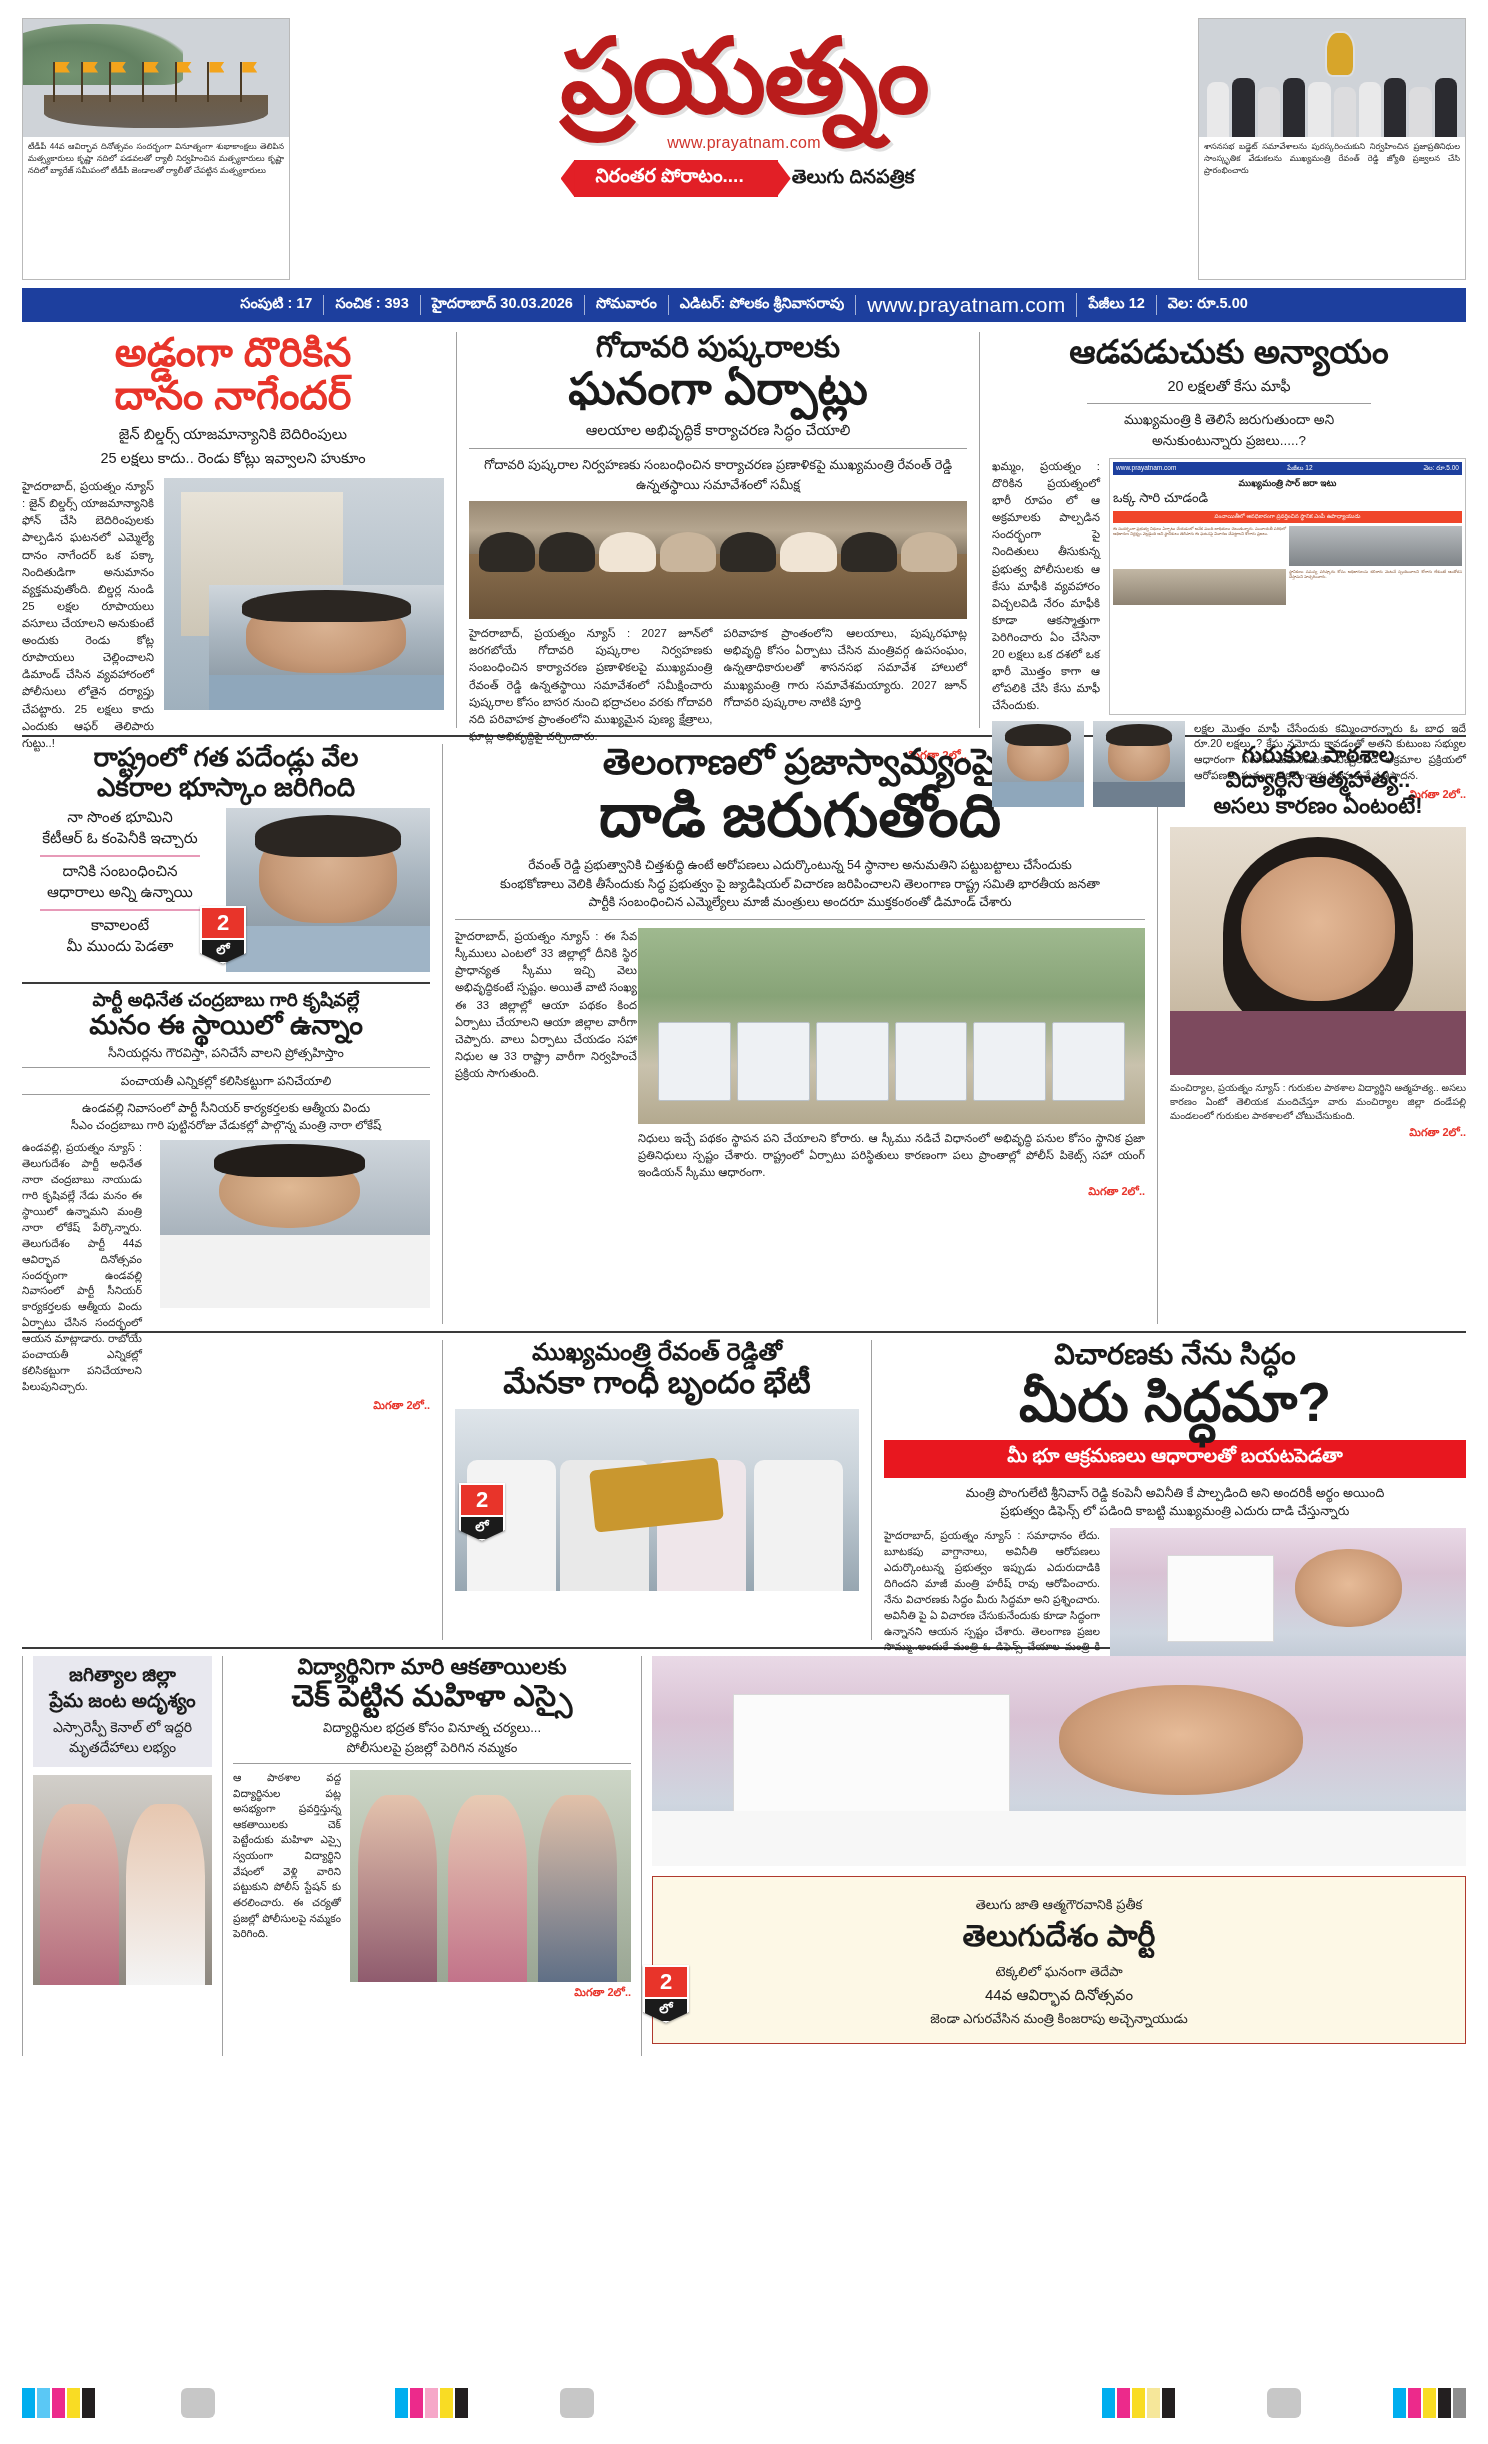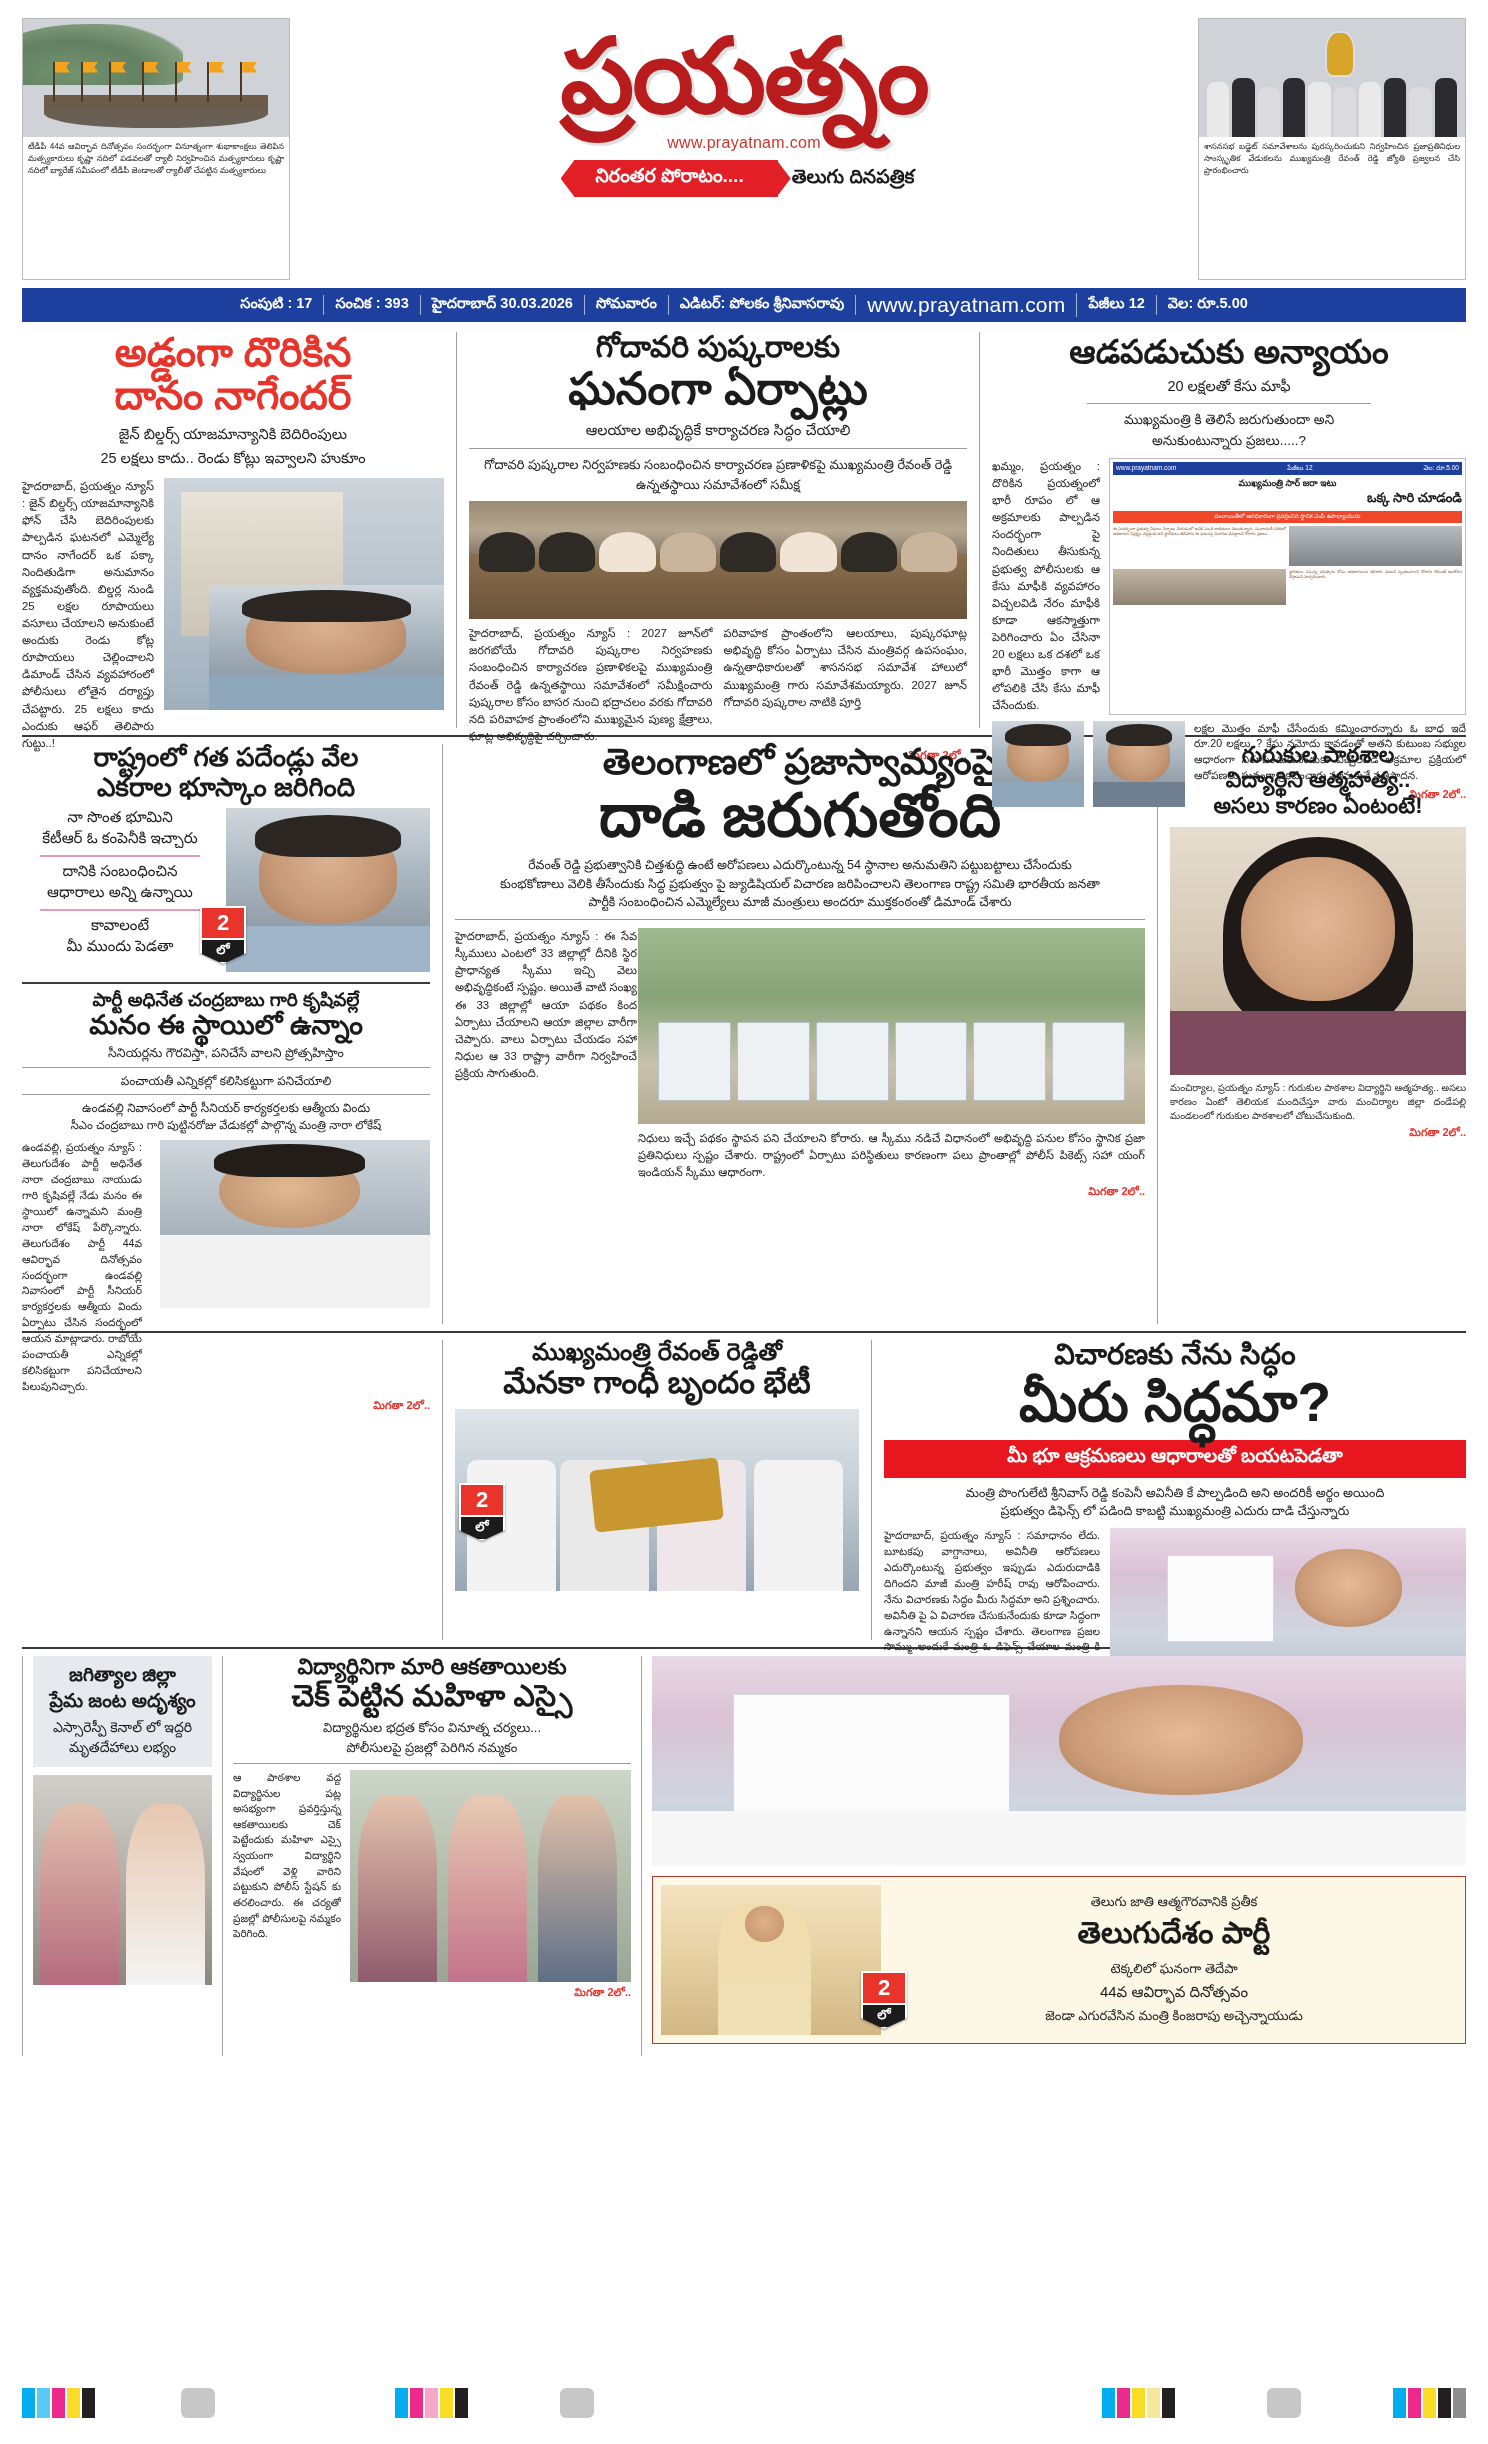--- a/index.html
+++ b/index.html
@@ -193,21 +193,21 @@
   .sec4 { display:flex; margin-top: 6px; height: 400px; }
   .s4-a { width: 262px; padding-right: 10px;}
   .s4-b { width: 200px; padding: 0 10px; border-left:1px solid #a0a0a0;}
   .s4-c { width: 420px; padding: 0 10px; border-left:1px solid #a0a0a0; border-right:1px solid #a0a0a0;}
   .s4-d { flex:1; padding-left: 10px;}
 
   .pinkbox{ background:#c2348e; color:#fff; font-weight:700; text-align:center;
     font-size: 23px; line-height:1.22; padding: 10px 6px 12px;}
   .greybox{ background:#e8e8ef; text-align:center; padding: 8px 6px;}
 
-  .tdp-ad{ border:1px solid #b03a2e; background:#fdf8e6; display:flex; gap:10px; padding:8px; height:168px;}
+  .tdp-ad{ border:1px solid #b03a2e; background:#fdf8e6; display:flex; gap:0; padding:20px; height:168px;flex-direction:column;}
   .tdp-photo{ width: 220px; flex:none; position:relative; overflow:hidden;}
   .tdp-txt{ flex:1; text-align:center; display:flex; flex-direction:column; justify-content:center; gap:4px; position:relative;}
 
   .regbar{ position:absolute; left:22px; right:22px; bottom:26px; display:flex; align-items:center; gap:0;}
   .swgrp{ display:flex; gap:2px;}
   .swgrp i{ display:block; width:13px; height:30px;}
   .greyblob{ width:34px; height:30px; background:#c7c7c7; border-radius:6px;}
   .spacer{ flex:1; }
 </style>
 </head>
@@ -329,21 +329,21 @@
 
       <div style="display:flex; gap:9px; margin-top:7px;">
         <div class="body" style="width:108px">ఖ‌మ్మం, ప్రయత్నం : దొరికిన ప్రయత్నంలో భారీ రూపం లో ఆ అక్రమాలకు పాల్పడిన సందర్భంగా పై నిందితులు తీసుకున్న ప్రభుత్వ పోలీసులకు ఆ కేసు మాఫీకి వ్యవహారం విచ్చలవిడి నేరం మాఫీకి కూడా ఆకస్మాత్తుగా పెరిగించారు ఏం చేసినా 20 లక్షలు ఒక దశలో ఒక భారీ మొత్తం కాగా ఆ లోపలికి చేసి కేసు మాఫీ చేసేందుకు.</div>
         <div style="flex:1; border:1px solid #bdbdbd; padding:3px; background:#fff;">
           <div style="background:#1d3f9e; color:#fff; font-size:6.5px; padding:2px 3px; display:flex; justify-content:space-between;">
             <span>www.prayatnam.com</span>
             <span>పేజీలు 12</span>
             <span>వెల: రూ.5.00</span>
           </div>
           <div style="text-align:center;font-weight:700;font-size:9px;margin-top:3px">ముఖ్యమంత్రి సార్ జరా ఇటు</div>
-          <div style="text-align:right;font-weight:700;font-size:13px;">ఒక్క సారి చూడండి</div>
+          <div style="text-align:left;font-weight:400;font-size:13px;">ఒక్క సారి చూడండి</div>
           <div style="background:#f0462a;color:#fff;font-size:5.6px;text-align:center;padding:2px 1px;margin-top:3px">పంచాయితీలో అనధికారంగా ప్రవర్తించిన స్థానిక ఎంపీ ఉపాధ్యాయుడు</div>
           <div style="display:flex;gap:3px;margin-top:3px">
             <div style="flex:1;font-size:4px;line-height:1.35;color:#8a5a3a;text-align:justify">
               ఈ సందర్భంగా ప్రభుత్వ నిధులు ఏర్పాటు చేయడంలో అనేక మంది బాధితులు చెబుతున్నారు. పంచాయతీ పరిధిలో అధికారుల నిర్లక్ష్యం వెల్లడైంది అని స్థానికులు తెలిపారు ఈ ఘటనపై విచారణ చేపట్టాలని కోరారు ప్రజలు.
             </div>
             <div class="photo" style="flex:1;height:40px;background:linear-gradient(180deg,#b8bcbf,#7f8488)"></div>
           </div>
           <div style="display:flex;gap:3px;margin-top:3px">
             <div class="photo" style="flex:1;height:36px;background:linear-gradient(180deg,#c2b7a4,#8d8272)"></div>
             <div style="flex:1;font-size:4px;line-height:1.35;color:#8a5a3a;text-align:justify">

